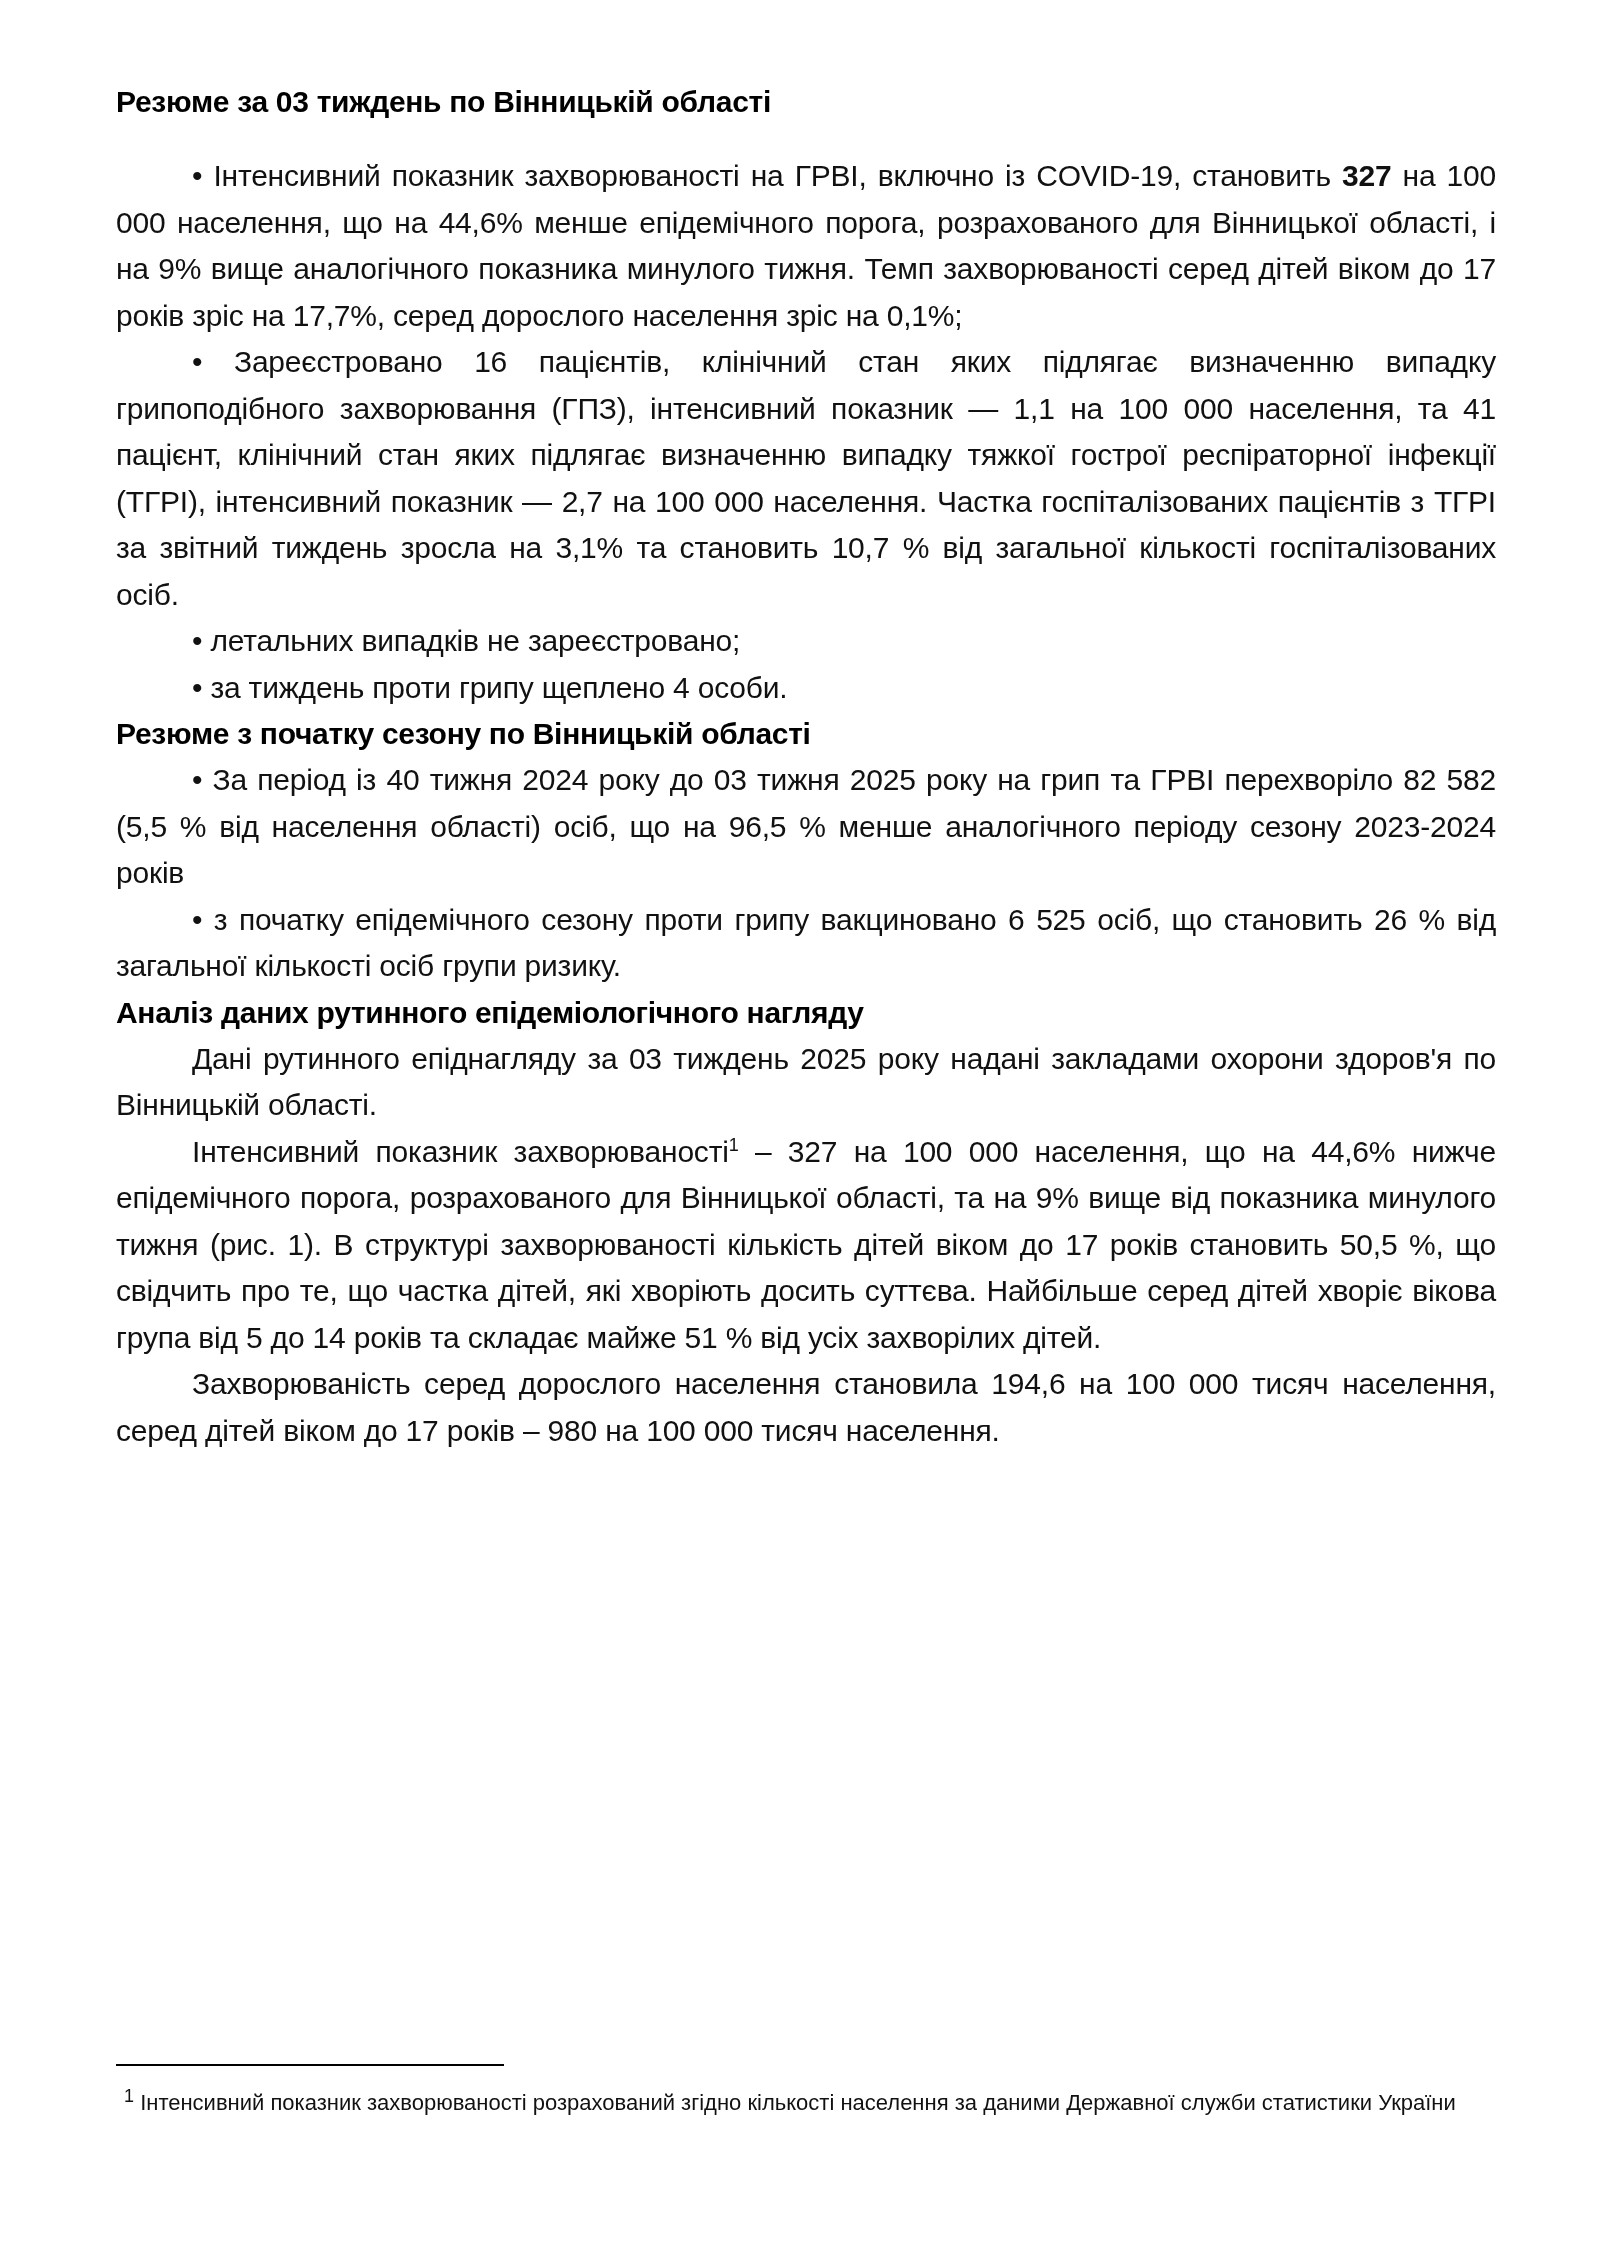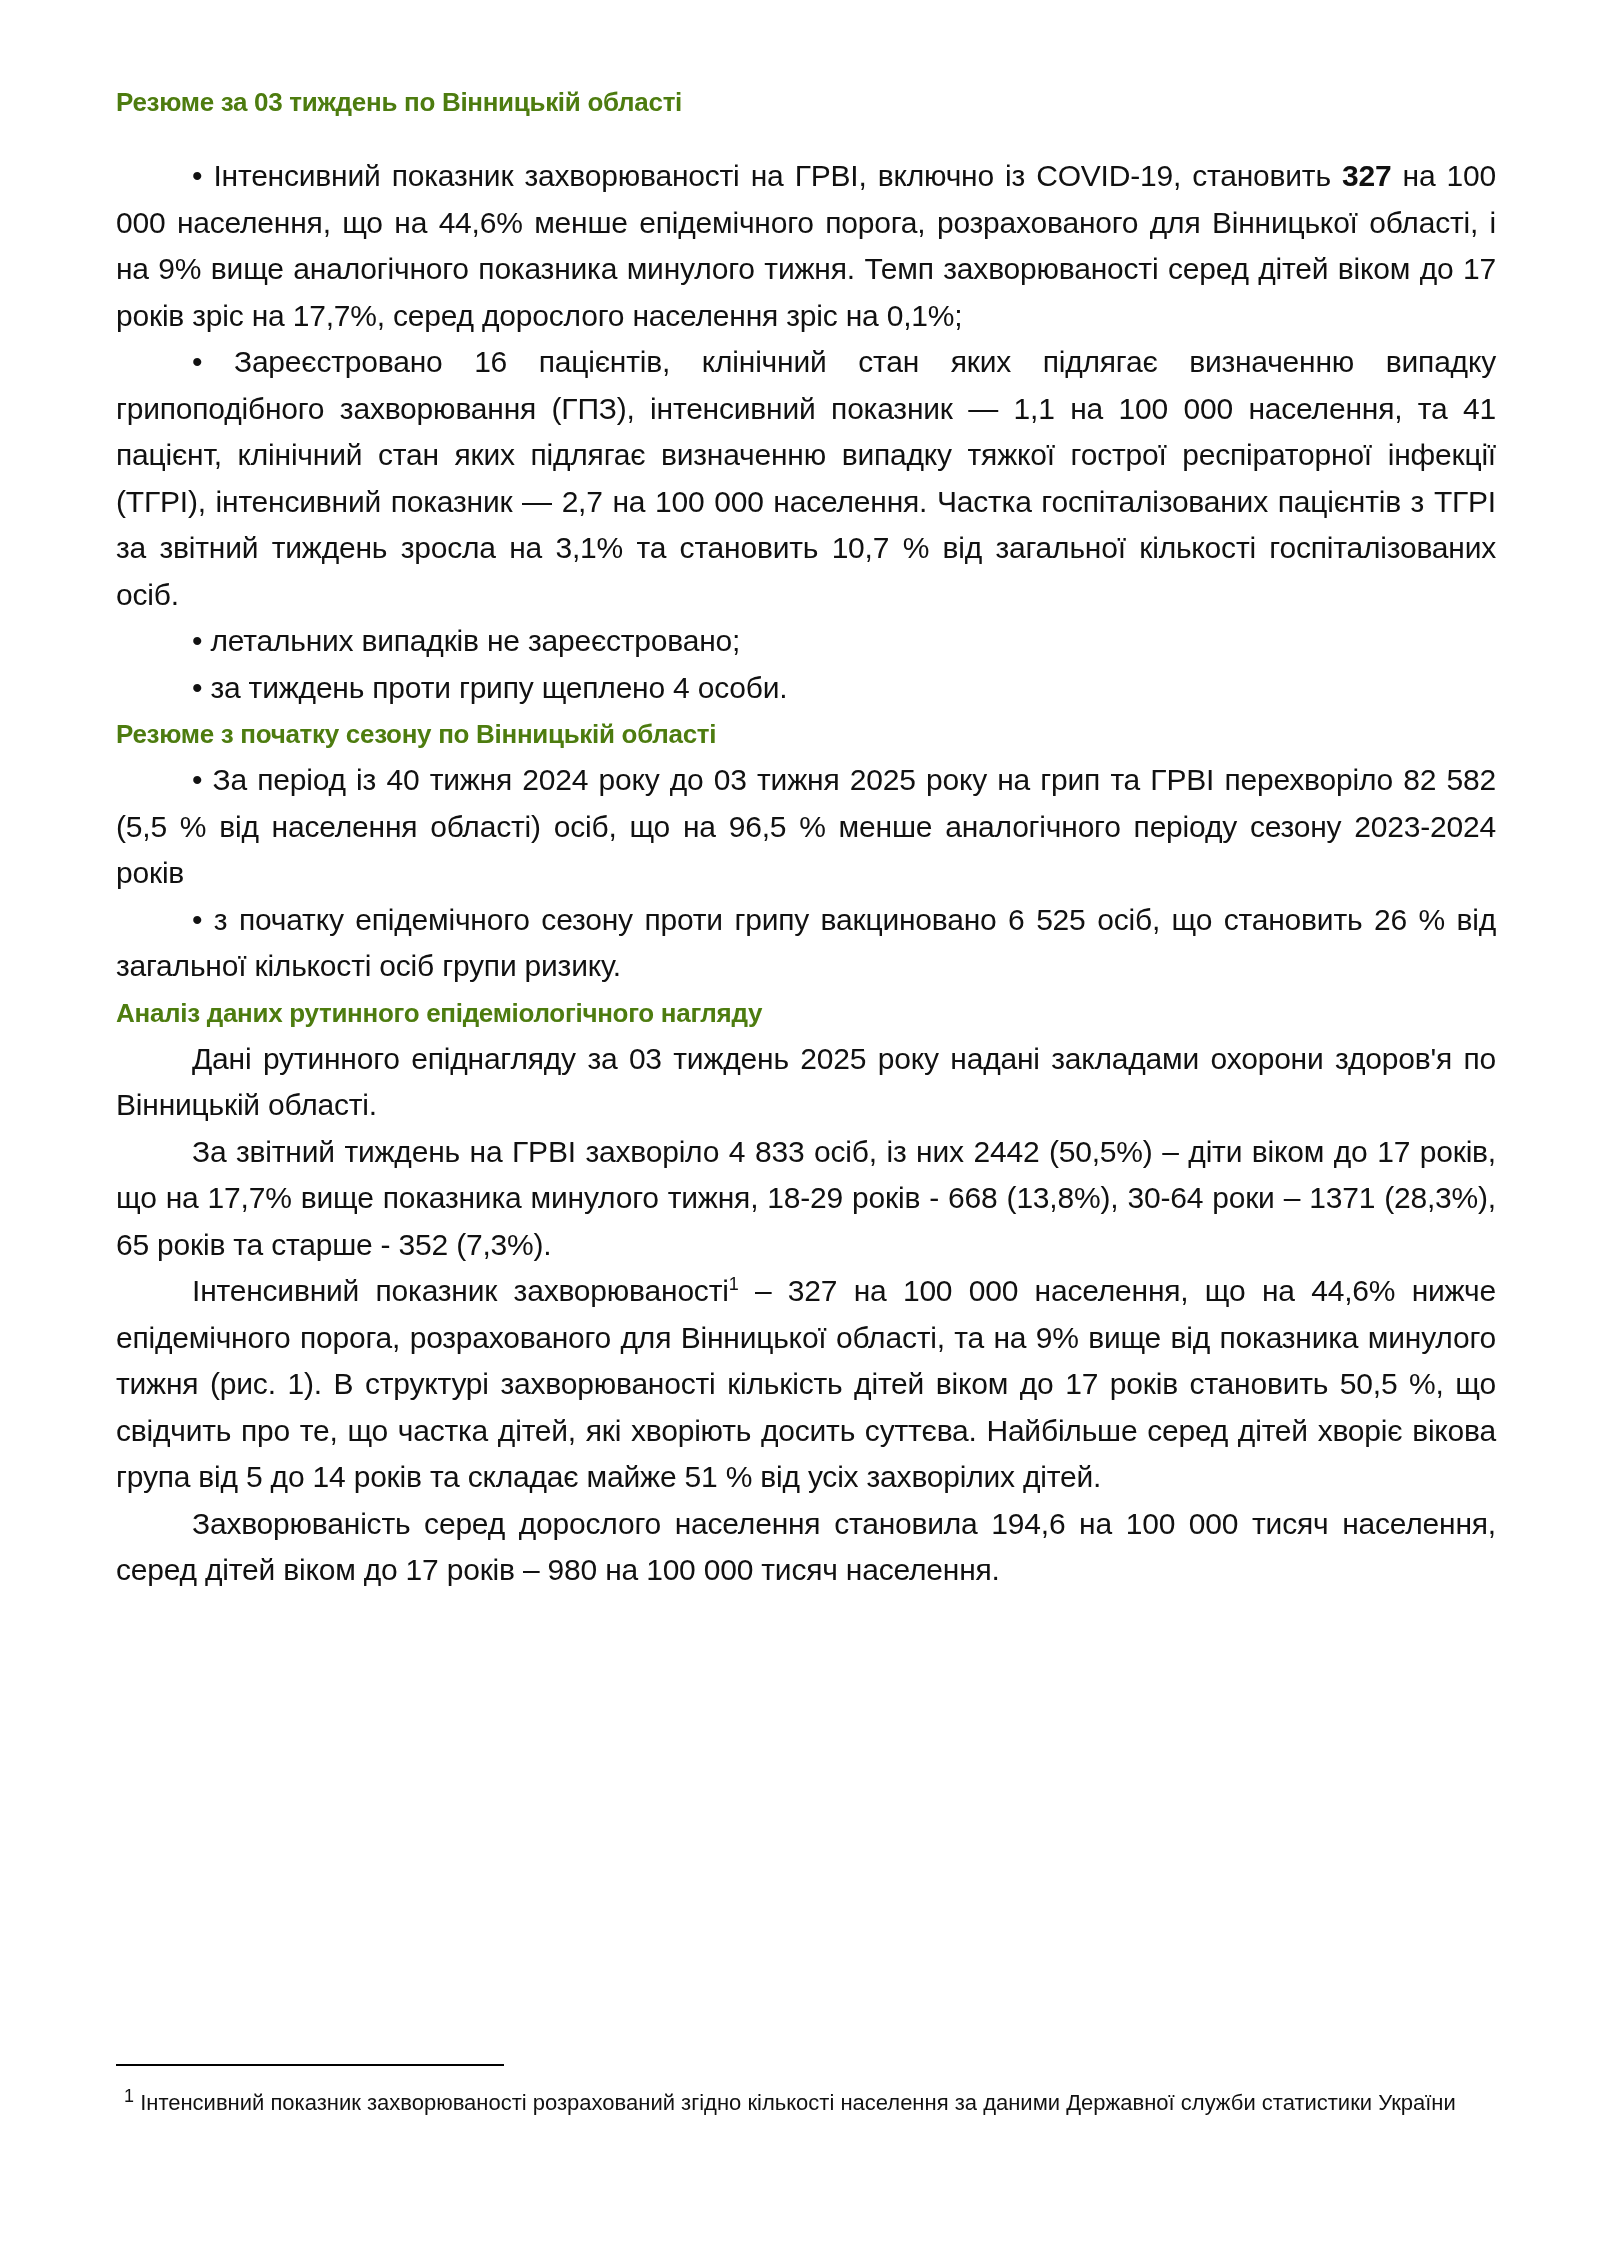--- a/index.html
+++ b/index.html
@@ -3,21 +3,21 @@
 <meta charset="utf-8">
 <style>
   html, body { margin: 0; padding: 0; background: #ffffff; }
   body { width: 1600px; height: 2262px; position: relative; overflow: hidden; }
   .page {
     position: absolute; left: 116px; top: 0; width: 1380px;
     font-family: "Liberation Sans", sans-serif;
     color: #111111;
   }
   .heading {
-    color: #4d7c0f; font-weight: bold; font-size: 26px; line-height: 46px;
+    color: #000000; font-weight: bold; font-size: 30px; line-height: 46px;
     font-family: "Liberation Sans", sans-serif; letter-spacing: -0.3px;
   }
   .p {
     font-size: 30px; line-height: 46.5px; text-align: justify;
     text-indent: 76px; margin: 0; letter-spacing: -0.2px;
   }
   .b { font-weight: bold; }
   .i { }
   sup { font-size: 18px; line-height: 0; }
   .fn-rule {
@@ -38,19 +38,18 @@
   <p class="p">• Зареєстровано 16 пацієнтів, клінічний стан яких підлягає визначенню випадку грипоподібного захворювання (ГПЗ), інтенсивний показник — 1,1 на 100 000 населення, та 41 пацієнт, клінічний стан яких підлягає визначенню випадку тяжкої гострої респіраторної інфекції (ТГРІ),  інтенсивний показник — 2,7 на 100 000 населення. Частка госпіталізованих пацієнтів з ТГРІ за звітний тиждень зросла на 3,1% та становить 10,7 % від загальної кількості госпіталізованих осіб.</p>
   <p class="p">• летальних випадків не зареєстровано;</p>
   <p class="p">• за тиждень проти грипу щеплено 4 особи.</p>
 
   <div class="heading">Резюме з початку сезону по Вінницькій області</div>
   <p class="p">• За період із 40 тижня 2024 року  до 03 тижня 2025 року на грип та ГРВІ перехворіло 82 582 (5,5 % від населення області) осіб, що на 96,5 % менше аналогічного періоду сезону 2023-2024 років</p>
   <p class="p">• з початку епідемічного сезону проти грипу вакциновано 6 525 осіб, що становить 26 % від загальної кількості осіб групи ризику.</p>
 
   <div class="heading">Аналіз даних рутинного епідеміологічного нагляду</div>
   <p class="p">Дані рутинного епіднагляду за 03 тиждень 2025 року надані закладами охорони здоров'я по Вінницькій області.</p>
-  <p class="p">За звітний тиждень на ГРВІ захворіло 4 833 осіб, із них 2442 (50,5%) – діти віком до 17 років, що  на 17,7%  вище показника минулого тижня, 18-29 років - 668 (13,8%), 30-64 роки – 1371 (28,3%), 65 років та старше - 352 (7,3%).</p>
   <p class="p"><span>Інтенсивний показник захворюваності</span><sup>1</sup><span> – 327 на 100 000 населення, що на 44,6% нижче епідемічного порога, розрахованого для Вінницької області, та на 9% вище від показника минулого тижня </span><span class="i">(рис. 1)</span><span>. В структурі захворюваності кількість дітей віком до 17 років становить 50,5 %, що свідчить про те, що частка дітей, які хворіють досить суттєва. Найбільше серед дітей хворіє вікова група від 5 до 14 років та складає майже 51 % від усіх захворілих дітей.</span></p>
   <p class="p">Захворюваність серед дорослого населення становила 194,6 на 100 000 тисяч населення, серед дітей віком до 17 років – 980 на 100 000 тисяч населення.</p>
 </div>
 
 <div class="fn-rule"></div>
 <div class="footnote"><sup>1</sup><span> Інтенсивний показник захворюваності розрахований згідно кількості населення за даними Державної служби статистики України</span></div>
 
 </body></html>

